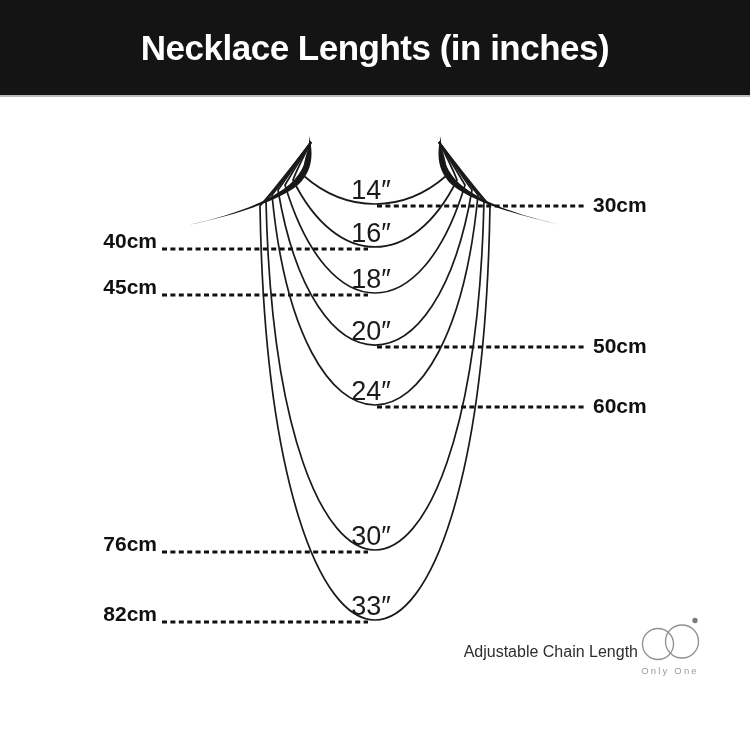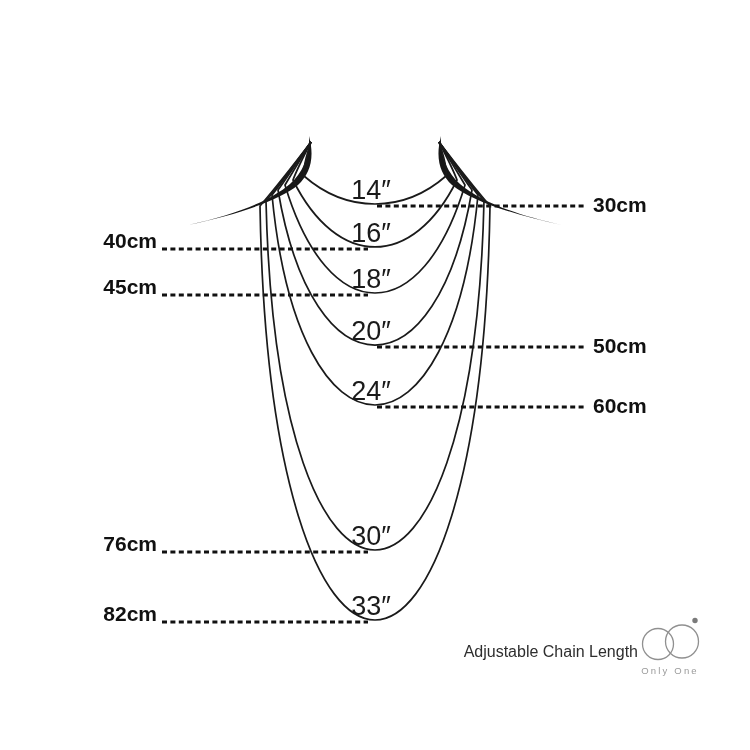--- a/index.html
+++ b/index.html
@@ -25,20 +25,23 @@
   .neck-fill{fill:#171717;stroke:none;}
   .footer-caption{font-size:16px;fill:#2e2e2e;}
   .brand-name{font-size:9.5px;fill:#9a9a9a;letter-spacing:2.2px;}
   .logo-circle{fill:none;stroke:#909090;stroke-width:1.3;}
 </style>
 </head>
 <body>
 
 <div class="page">
 
+  <header class="header">
+    <h1>Necklace Lenghts (in inches)</h1>
+  </header>
 
   <svg class="diagram" width="750" height="750" viewBox="0 0 750 750">
 
     <g id="diagram-root">
         <path class="neck-fill" d="M 188,225 C 235,215 270,201 290,184 C 303,172 310,156 309,136 C 315,158 310,174 298,185 C 280,200 240,214 188,225 Z"></path>
         <path class="neck-fill" d="M 562,225 C 515,215 480,201 460,184 C 447,172 440,156 441,136 C 435,158 440,174 452,185 C 470,200 510,214 562,225 Z"></path>
         <path class="necklace" d="M 311 142 Q 302.5 167 304 176 C 346.6 213.3 403.4 213.3 446 176 Q 447.5 167 439 142"></path>
         <line class="leader" x1="377" y1="206" x2="586" y2="206"></line>
         <text class="cm-label" x="593" y="212" text-anchor="start">30cm</text>
         <text class="in-label" x="371" y="199" text-anchor="middle">14″</text>

